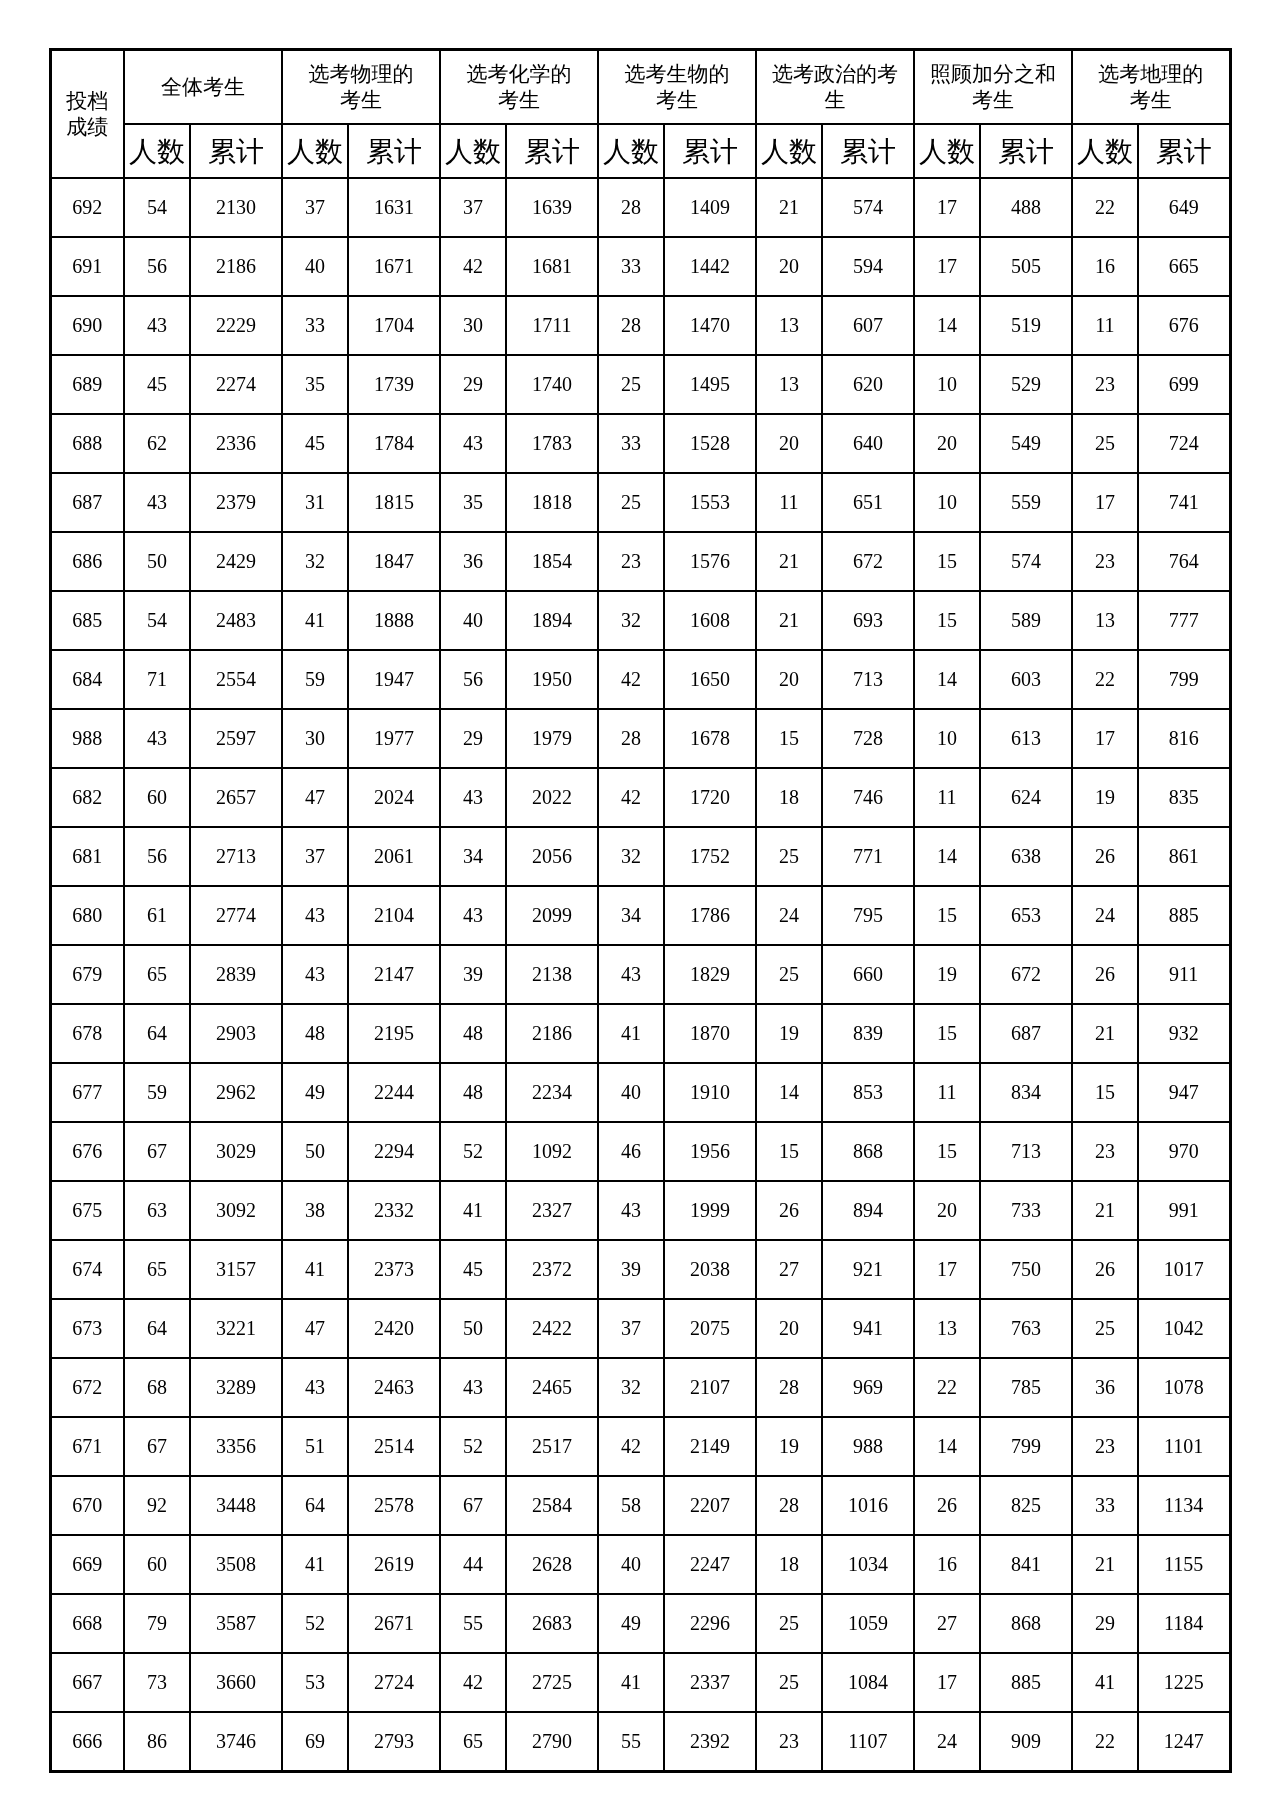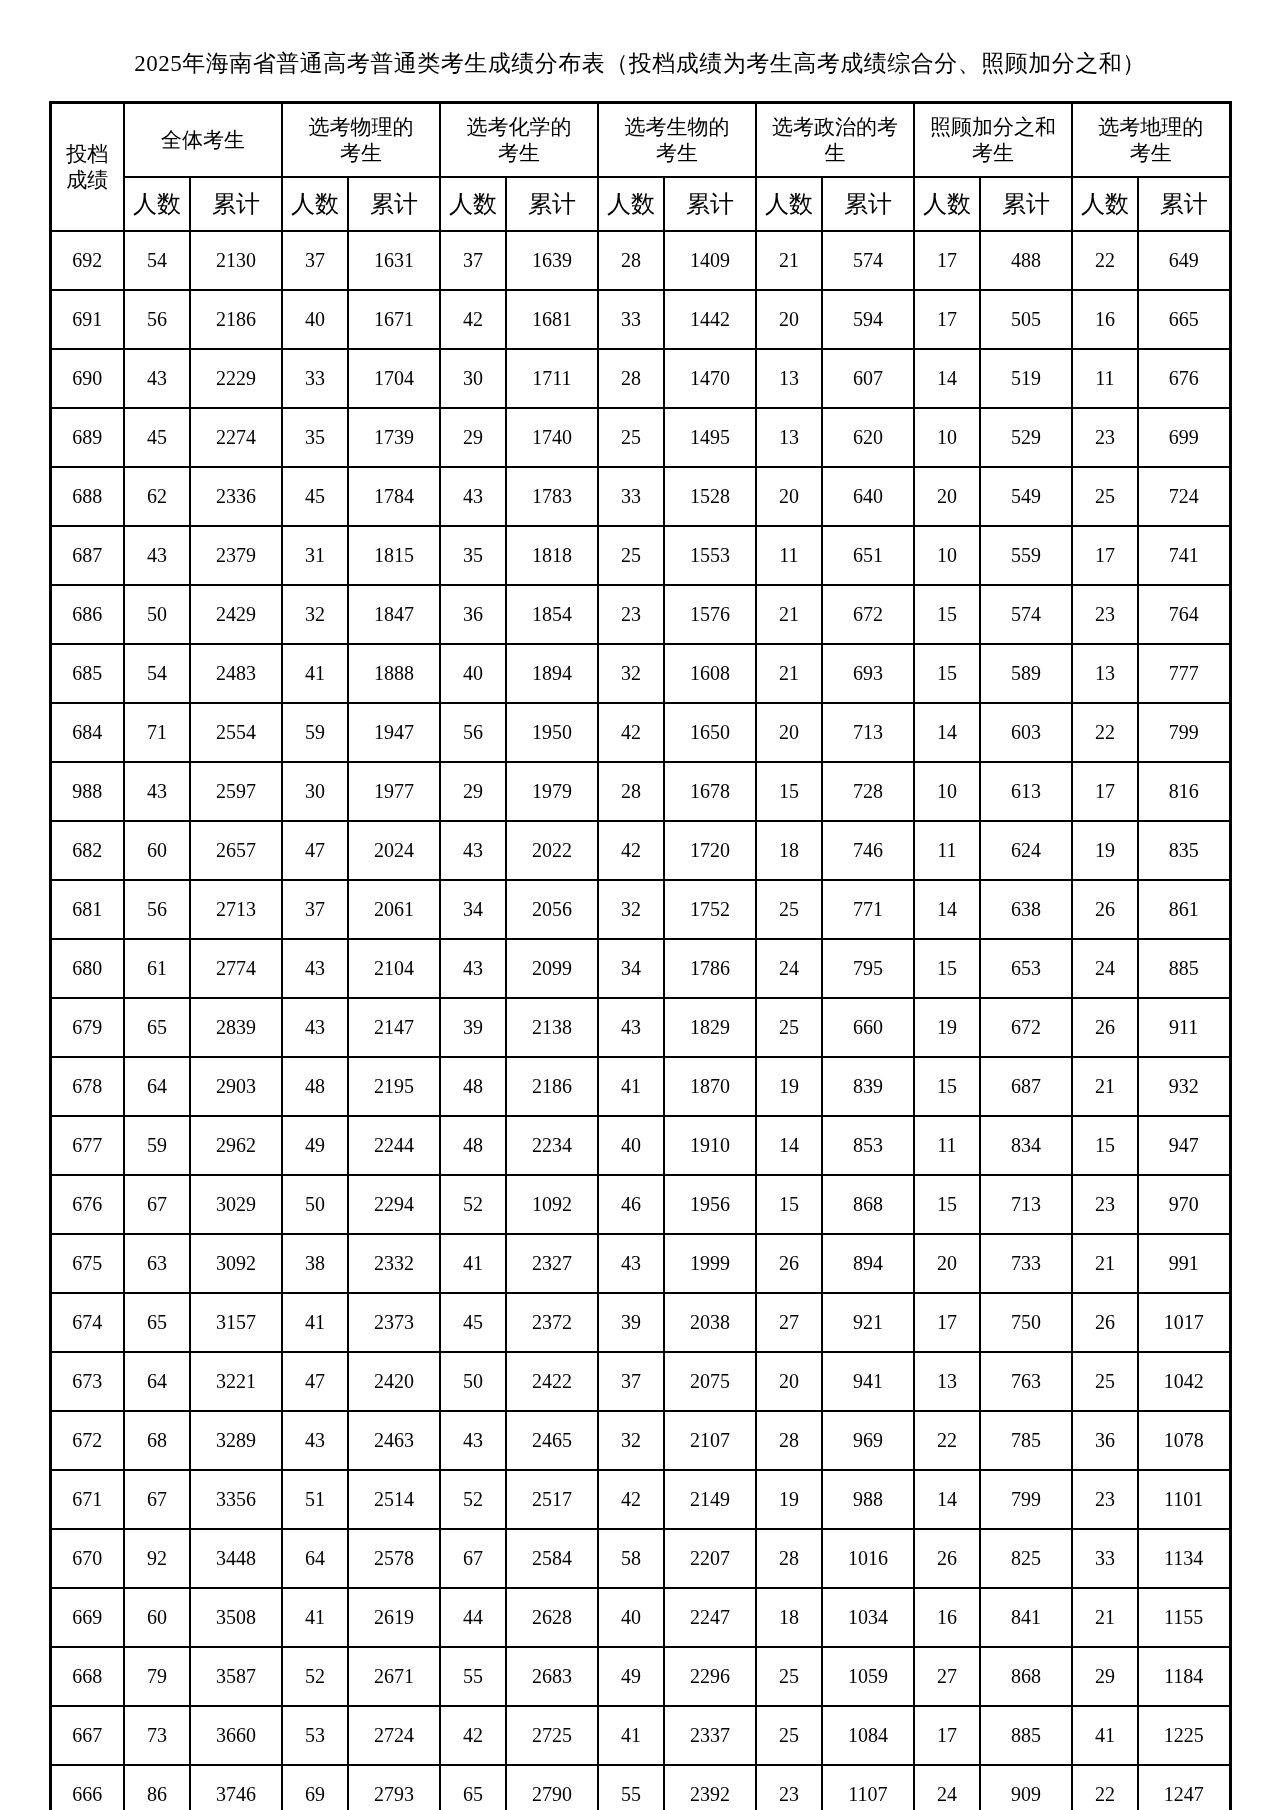--- a/index.html
+++ b/index.html
@@ -31,33 +31,32 @@
   .score-table th,.score-table td{
     border:2px solid #000;
     text-align:center;
     vertical-align:middle;
     padding:0;
     font-weight:normal;
     font-size:20px;
     line-height:1.25;
   }
   .score-table thead tr.group-row th{height:72px;white-space:pre-line;font-size:21px;}
-  .score-table thead tr.sub-row th{height:52px;font-size:24px;}
+  .score-table thead tr.sub-row th{height:52px;font-size:28px;}
   .score-table th.score-h{white-space:pre-line;font-size:21px;}
   .score-table tbody td{height:57px;font-size:20px;}
   .c-score{width:74px;}
   .c-num{width:66px;}
   .c-cum{width:92px;}
 </style>
 </head>
 <body>
 
 <div class="page">
 
-  <h1 class="doc-title">2025年海南省普通高考普通类考生成绩分布表（投档成绩为考生高考成绩综合分、照顾加分之和）</h1>
 
   <table class="score-table">
     <colgroup>
       <col class="c-score">
       <col class="c-num">
         <col class="c-cum">
       <col class="c-num">
         <col class="c-cum">
       <col class="c-num">
         <col class="c-cum">

